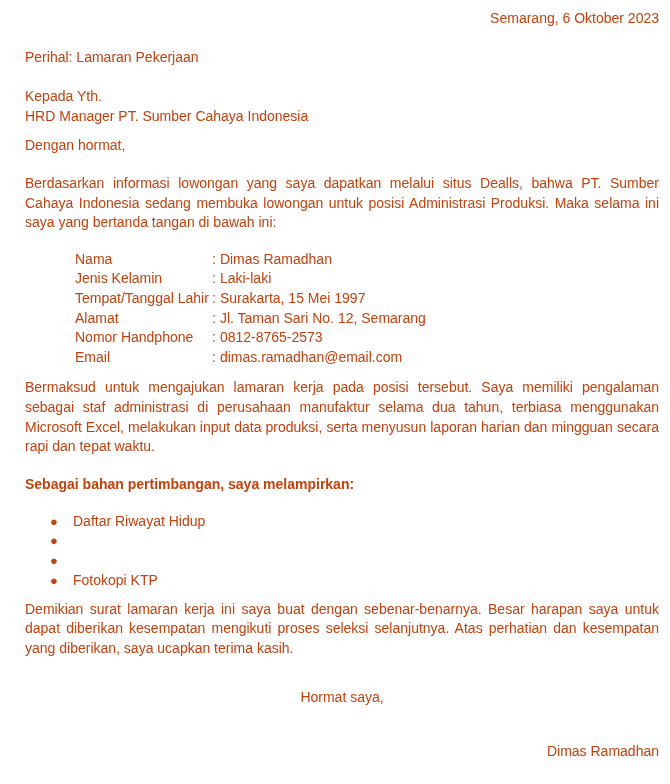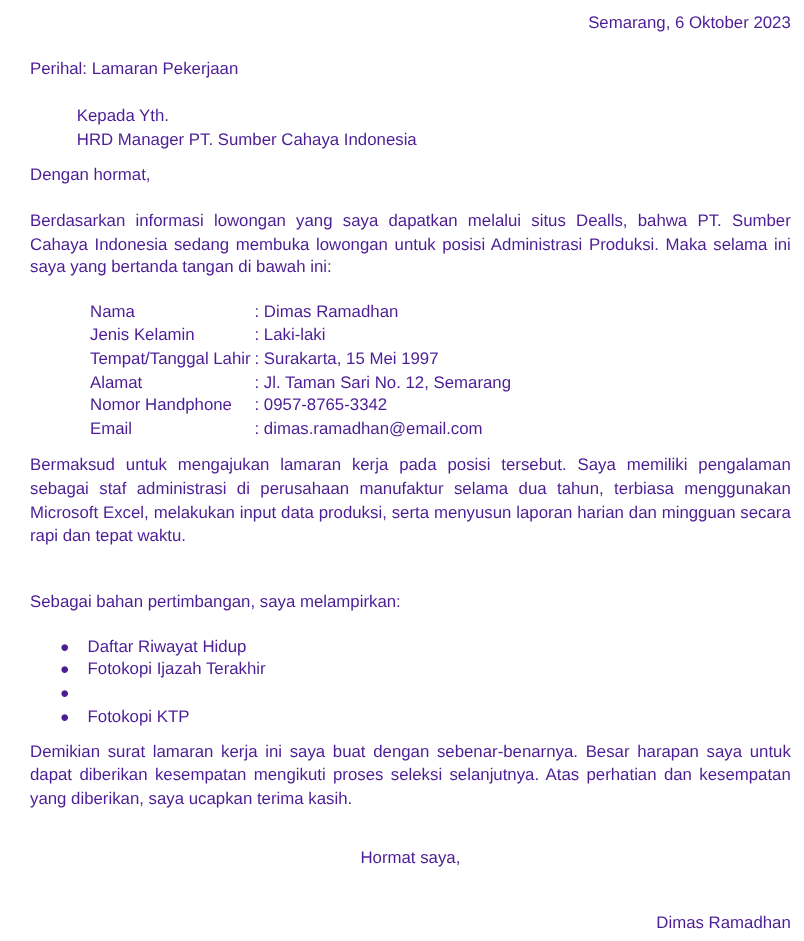--- a/index.html
+++ b/index.html
@@ -2,40 +2,40 @@
 <html><head>
 <meta charset="utf-8">
 <style>
   html, body { margin: 0; padding: 0; background: #ffffff; }
   .page {
     position: relative;
     box-sizing: border-box;
     width: 670px;
     height: 784px;
     background: #ffffff;
-    color: #4c1d95;
+    color: #c2410c;
     font-family: "Liberation Sans", sans-serif;
     font-size: 14px;
     line-height: 19.6px;
     padding: 9px 11px 0 25px;
     overflow: hidden;
   }
   .right       { text-align: right; }
   .justify     { text-align: justify; }
   .subject     { margin-top: 19.5px; }
-  .recipient   { margin-top: 19.5px; margin-left: 39px; }
+  .recipient   { margin-top: 19.5px; }
   .salutation  { margin-top: 9.5px; }
   .p-intro     { margin-top: 18.5px; }
   .pd-table    { margin-top: 17px; margin-left: 50px; }
   .pd-row      { display: flex; align-items: center; }
   .pd-label    { flex: 0 0 137px; }
   .pd-colon    { flex: none; }
   .pd-value    { margin-left: 4px; }
   .p-exp       { margin-top: 11px; }
-  .attach-intro{ margin-top: 35px; }
+  .attach-intro{ margin-top: 18px; font-weight: bold; }
   .attach-list { margin-top: 17.5px; }
   .li          { display: flex; }
   .li .bullet  { flex: 0 0 23px; margin-left: 25px; font-size: 13px; }
   .p-close     { margin-top: 9.5px; }
   .closing     { margin-top: 30px; text-align: center; }
   .signature   { margin-top: 33.5px; }
 </style>
 </head>
 <body>
 
@@ -71,41 +71,40 @@
         <span class="pd-value">Surakarta, 15 Mei 1997</span>
     </div>
     <div class="pd-row">
       <span class="pd-label">Alamat</span>
         <span class="pd-colon">:</span>
         <span class="pd-value">Jl. Taman Sari No. 12, Semarang</span>
     </div>
     <div class="pd-row">
       <span class="pd-label">Nomor Handphone</span>
         <span class="pd-colon">:</span>
-        <span class="pd-value">0957-8765-3342</span>
+        <span class="pd-value">0812-8765-2573</span>
     </div>
     <div class="pd-row">
       <span class="pd-label">Email</span>
         <span class="pd-colon">:</span>
         <span class="pd-value">dimas.ramadhan@email.com</span>
     </div>
   </div>
 
   <div class="p-exp justify">Bermaksud untuk mengajukan lamaran kerja pada posisi tersebut. Saya memiliki pengalaman sebagai staf administrasi di perusahaan manufaktur selama dua tahun, terbiasa menggunakan Microsoft Excel, melakukan input data produksi, serta menyusun laporan harian dan mingguan secara rapi dan tepat waktu.</div>
 
   <div class="attach-intro">Sebagai bahan pertimbangan, saya melampirkan:</div>
 
   <div class="attach-list">
     <div class="li">
       <span class="bullet">●</span>
         <span>Daftar Riwayat Hidup</span>
     </div>
     <div class="li">
       <span class="bullet">●</span>
-        <span>Fotokopi Ijazah Terakhir</span>
     </div>
     <div class="li">
       <span class="bullet">●</span>
     </div>
     <div class="li">
       <span class="bullet">●</span>
         <span>Fotokopi KTP</span>
     </div>
   </div>
 

